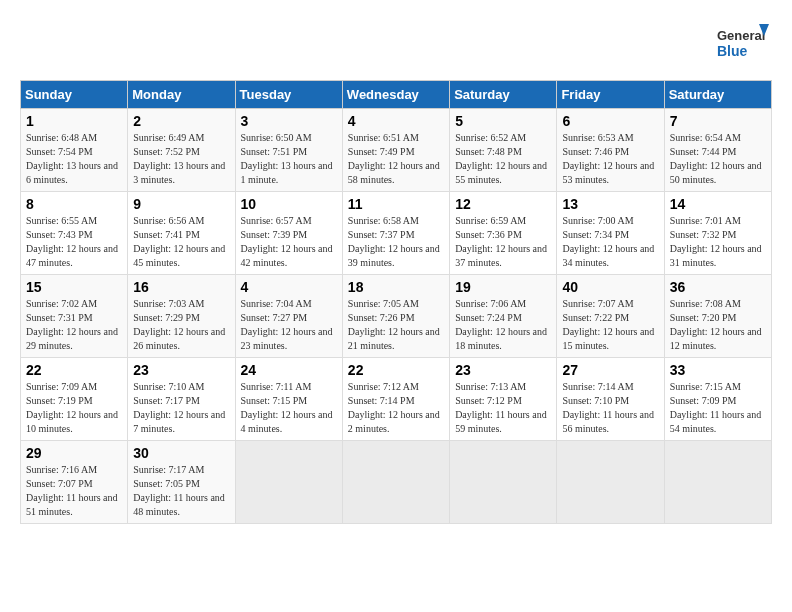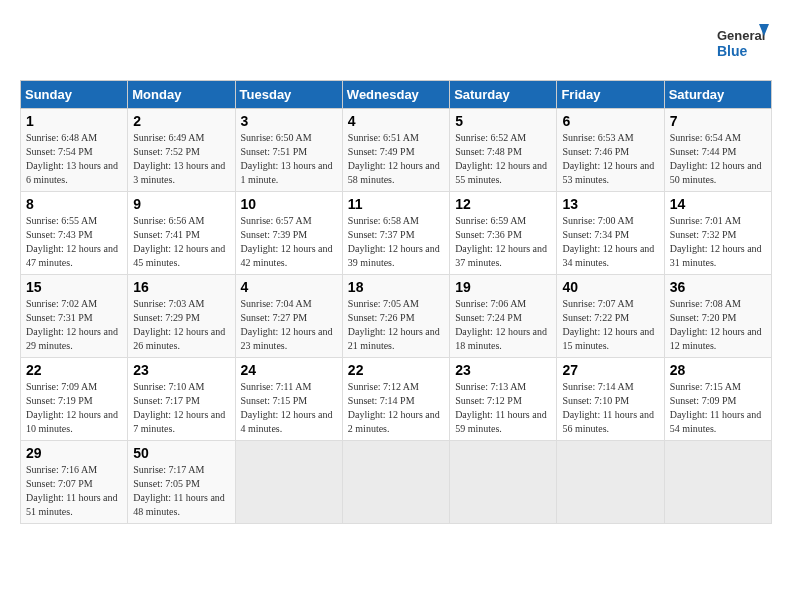--- a/index.html
+++ b/index.html
@@ -326,39 +326,39 @@
         </td>
         <td>
           <span class="day-number">27</span>
           <div class="day-info">
             Sunrise: 7:14 AM<br>
             Sunset: 7:10 PM<br>
             Daylight: 11 hours and 56 minutes.
           </div>
         </td>
         <td>
-          <span class="day-number">28</span>
+          <span class="day-number">33</span>
           <div class="day-info">
             Sunrise: 7:15 AM<br>
             Sunset: 7:09 PM<br>
             Daylight: 11 hours and 54 minutes.
           </div>
         </td>
       </tr>
       <tr>
         <td>
           <span class="day-number">29</span>
           <div class="day-info">
             Sunrise: 7:16 AM<br>
             Sunset: 7:07 PM<br>
             Daylight: 11 hours and 51 minutes.
           </div>
         </td>
         <td>
-          <span class="day-number">50</span>
+          <span class="day-number">30</span>
           <div class="day-info">
             Sunrise: 7:17 AM<br>
             Sunset: 7:05 PM<br>
             Daylight: 11 hours and 48 minutes.
           </div>
         </td>
         <td class="empty-cell"></td>
         <td class="empty-cell"></td>
         <td class="empty-cell"></td>
         <td class="empty-cell"></td>

